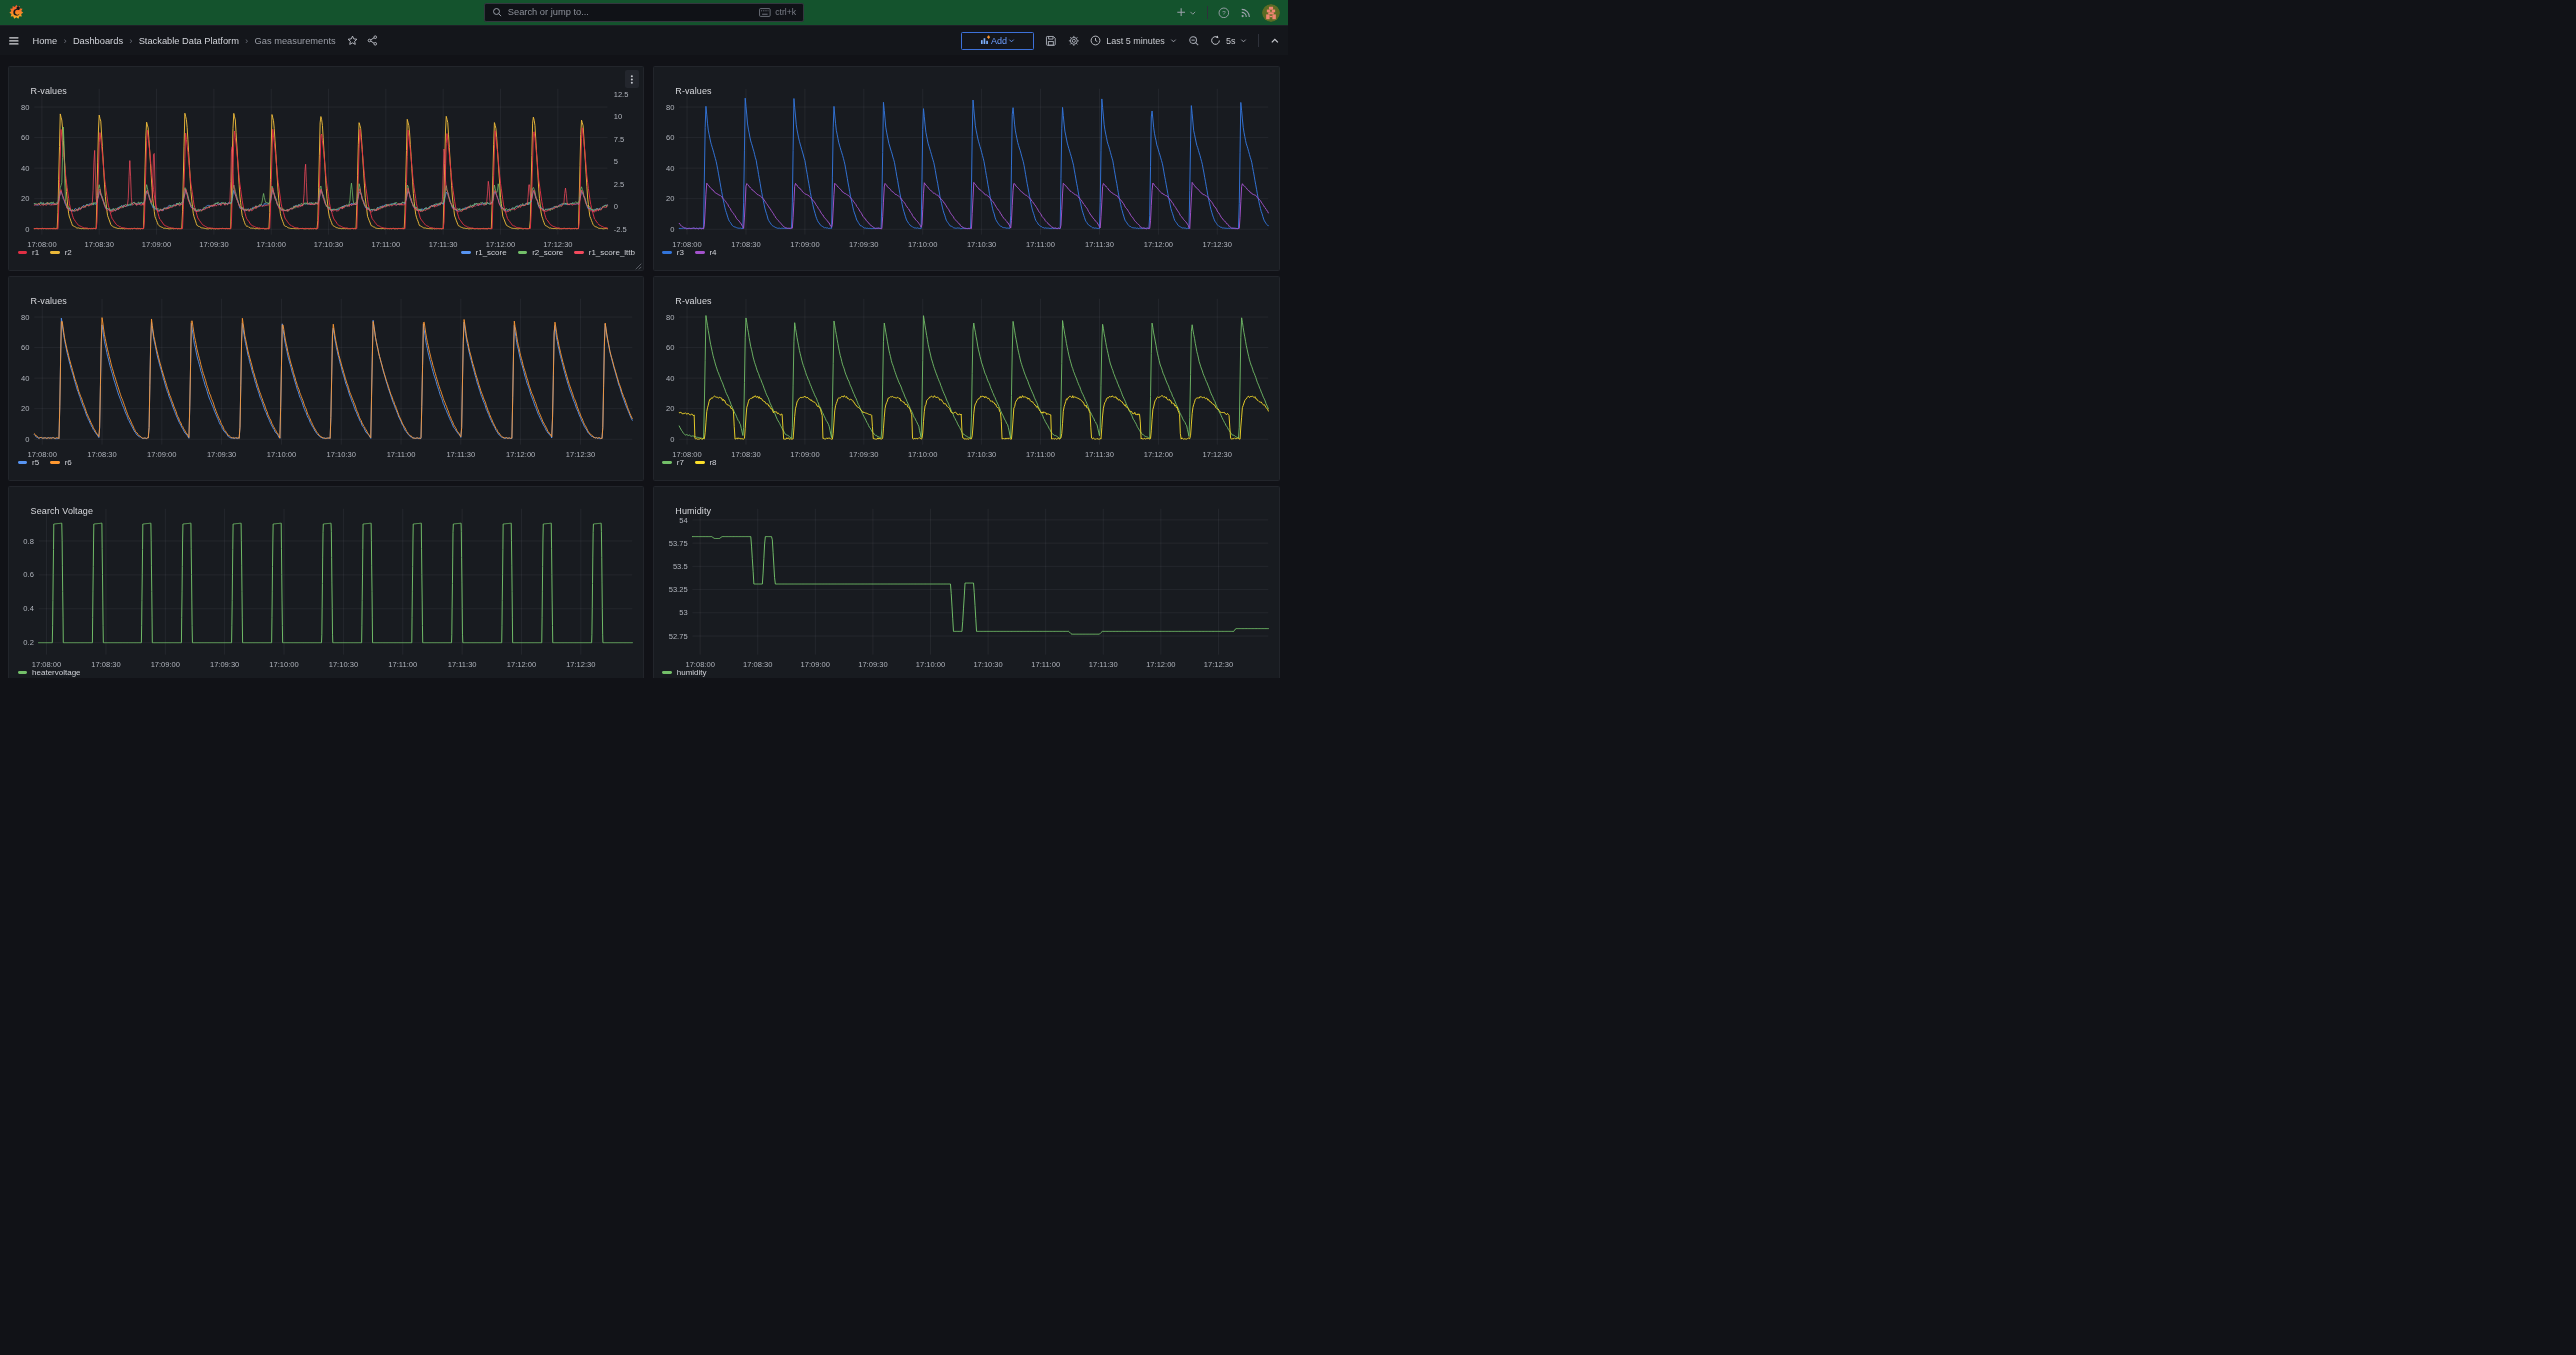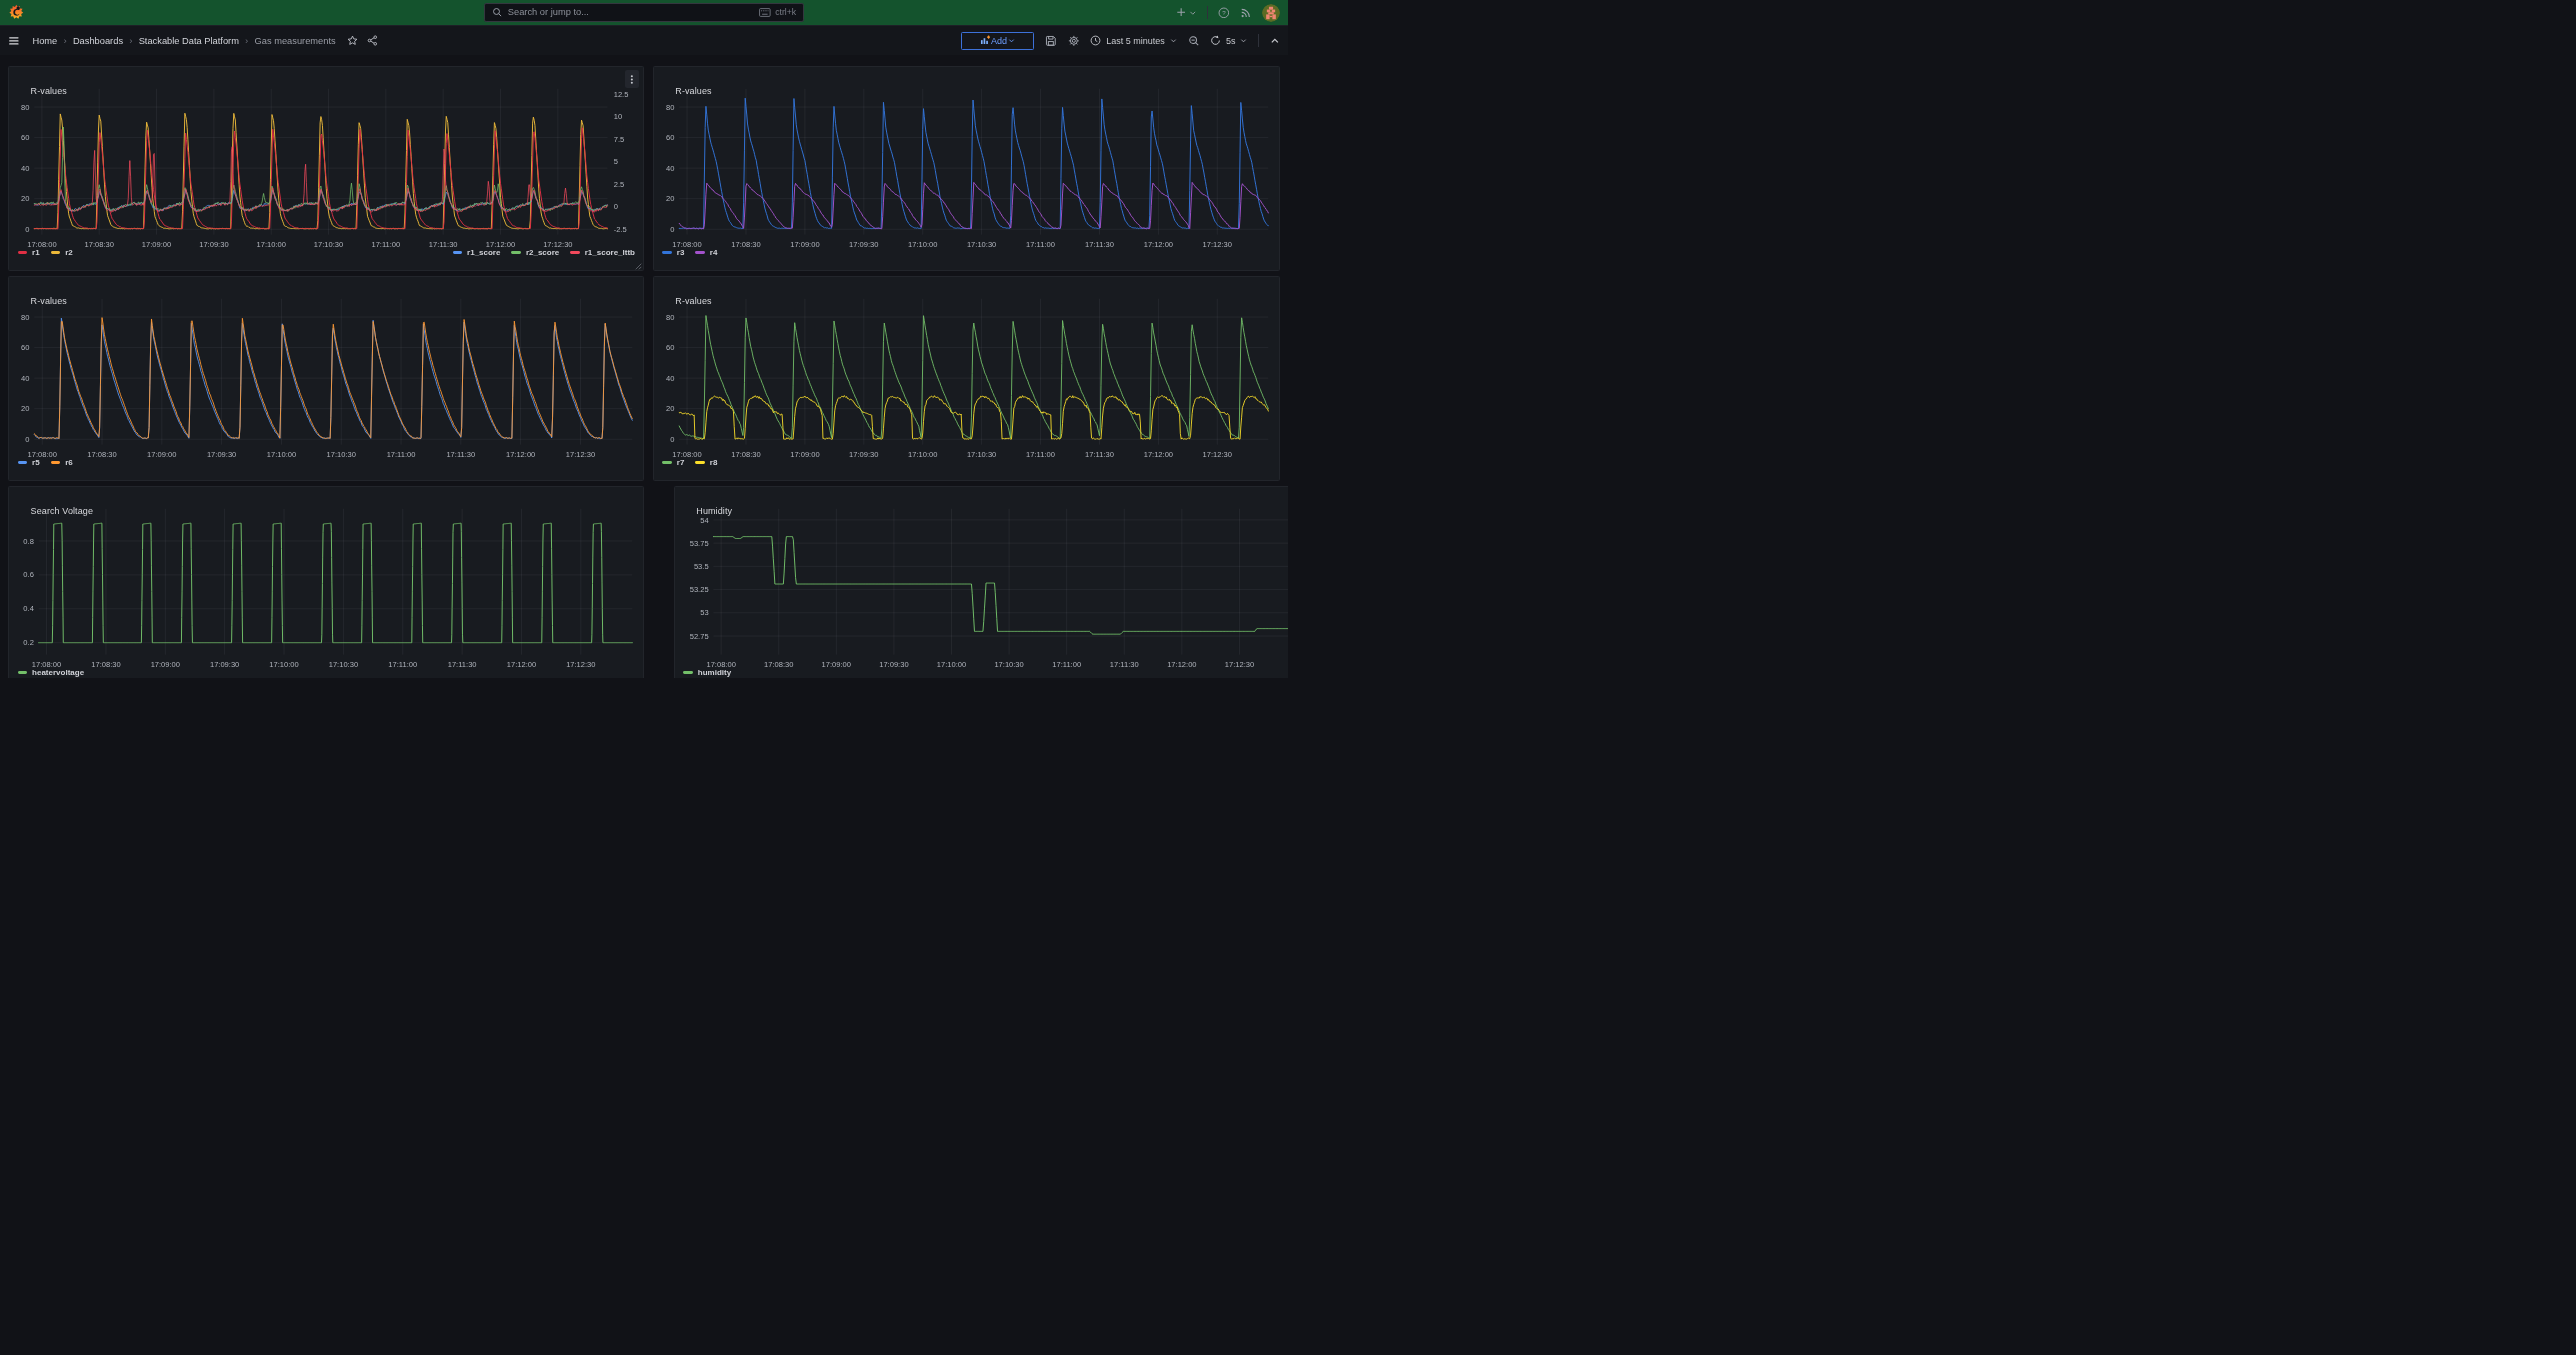--- a/index.html
+++ b/index.html
@@ -42,21 +42,21 @@
            border-radius:1.4px; height:205px; }
   .panel h2 { position:absolute; top:5.5px; left:8.3px; margin:13px; font-size:9px;
               font-weight:500; color:#d8d9dd; cursor:pointer; letter-spacing:0.1px; }
   .kebab { position:absolute; top:3.4px; right:4.8px; width:14px; height:18px;
            background:#23262d; border-radius:2.1px; display:flex; align-items:center;
            justify-content:center; cursor:pointer; }
   .corner { position:absolute; right:1.4px; bottom:1.4px; width:7px; height:7px;
             opacity:.75; cursor:nwse-resize; }
   svg.chart { position:absolute; left:5.5px; top:19.3px; cursor:crosshair; }
   .legend { position:absolute; left:8.3px; right:8.3px; top:181px; display:flex;
-            justify-content:space-between; font-size:8px; color:#d0d2d8;font-weight:bold; }
+            justify-content:space-between; font-size:8px; color:#d0d2d8; }
   .lgroup { display:flex; gap:11px; }
   .leg { display:flex; align-items:center; gap:4.8px; cursor:pointer; background:none;
          border:none; color:#d0d2d8; font:inherit; padding:0; }
   .pill { width:9.7px; height:2.8px; border-radius:1.4px; display:inline-block; }
 </style>
 </head>
 <body>
 
 <header class="topbar">
   <div class="logo">
@@ -498,21 +498,21 @@
       </svg>
       <div class="legend">
         <div class="lgroup">
           <button class="leg">
             <span class="pill" style="background: rgb(115, 191, 105);"></span>
             <span class="lbl">heatervoltage</span>
           </button>
         </div>
       </div>
     </section>
-    <section class="panel" style="left: 674px; top: 431px; width: 627px;">
+    <section class="panel" style="left: 653px; top: 431px; width: 627px;">
       <h2>Humidity</h2>
       <svg class="chart" width="616" height="161" viewBox="0 0 893 234" style="font-size:13px">
         <line x1="57.2" y1="4" x2="57.2" y2="216" stroke="rgba(204,204,220,0.10)" stroke-width="1"></line>
         <text x="57.2" y="234" text-anchor="middle" font-size="11" fill="#b0b4bc">17:08:00</text>
         <line x1="140.9" y1="4" x2="140.9" y2="216" stroke="rgba(204,204,220,0.10)" stroke-width="1"></line>
         <text x="140.9" y="234" text-anchor="middle" font-size="11" fill="#b0b4bc">17:08:30</text>
         <line x1="224.6" y1="4" x2="224.6" y2="216" stroke="rgba(204,204,220,0.10)" stroke-width="1"></line>
         <text x="224.6" y="234" text-anchor="middle" font-size="11" fill="#b0b4bc">17:09:00</text>
         <line x1="308.3" y1="4" x2="308.3" y2="216" stroke="rgba(204,204,220,0.10)" stroke-width="1"></line>
         <text x="308.3" y="234" text-anchor="middle" font-size="11" fill="#b0b4bc">17:09:30</text>

